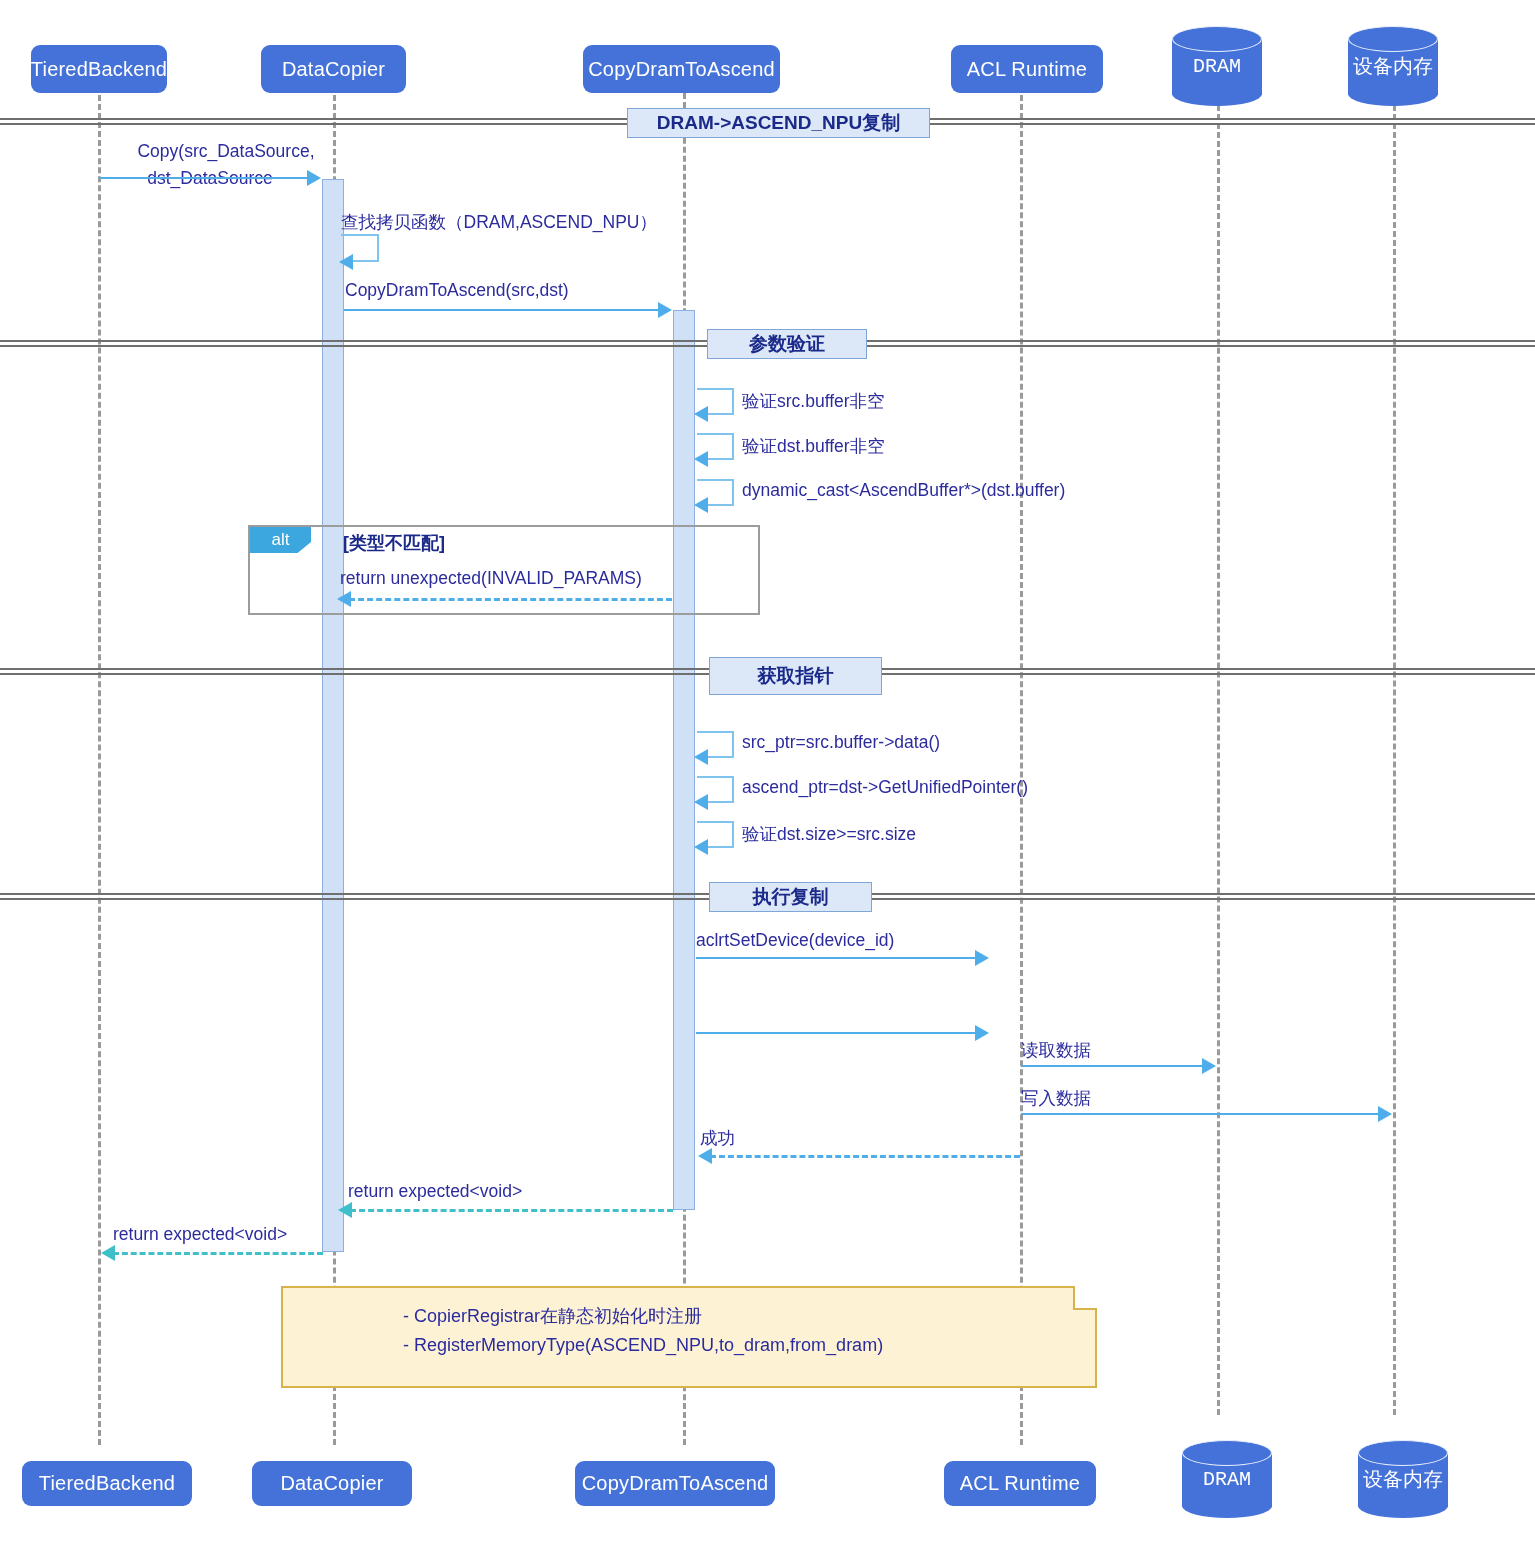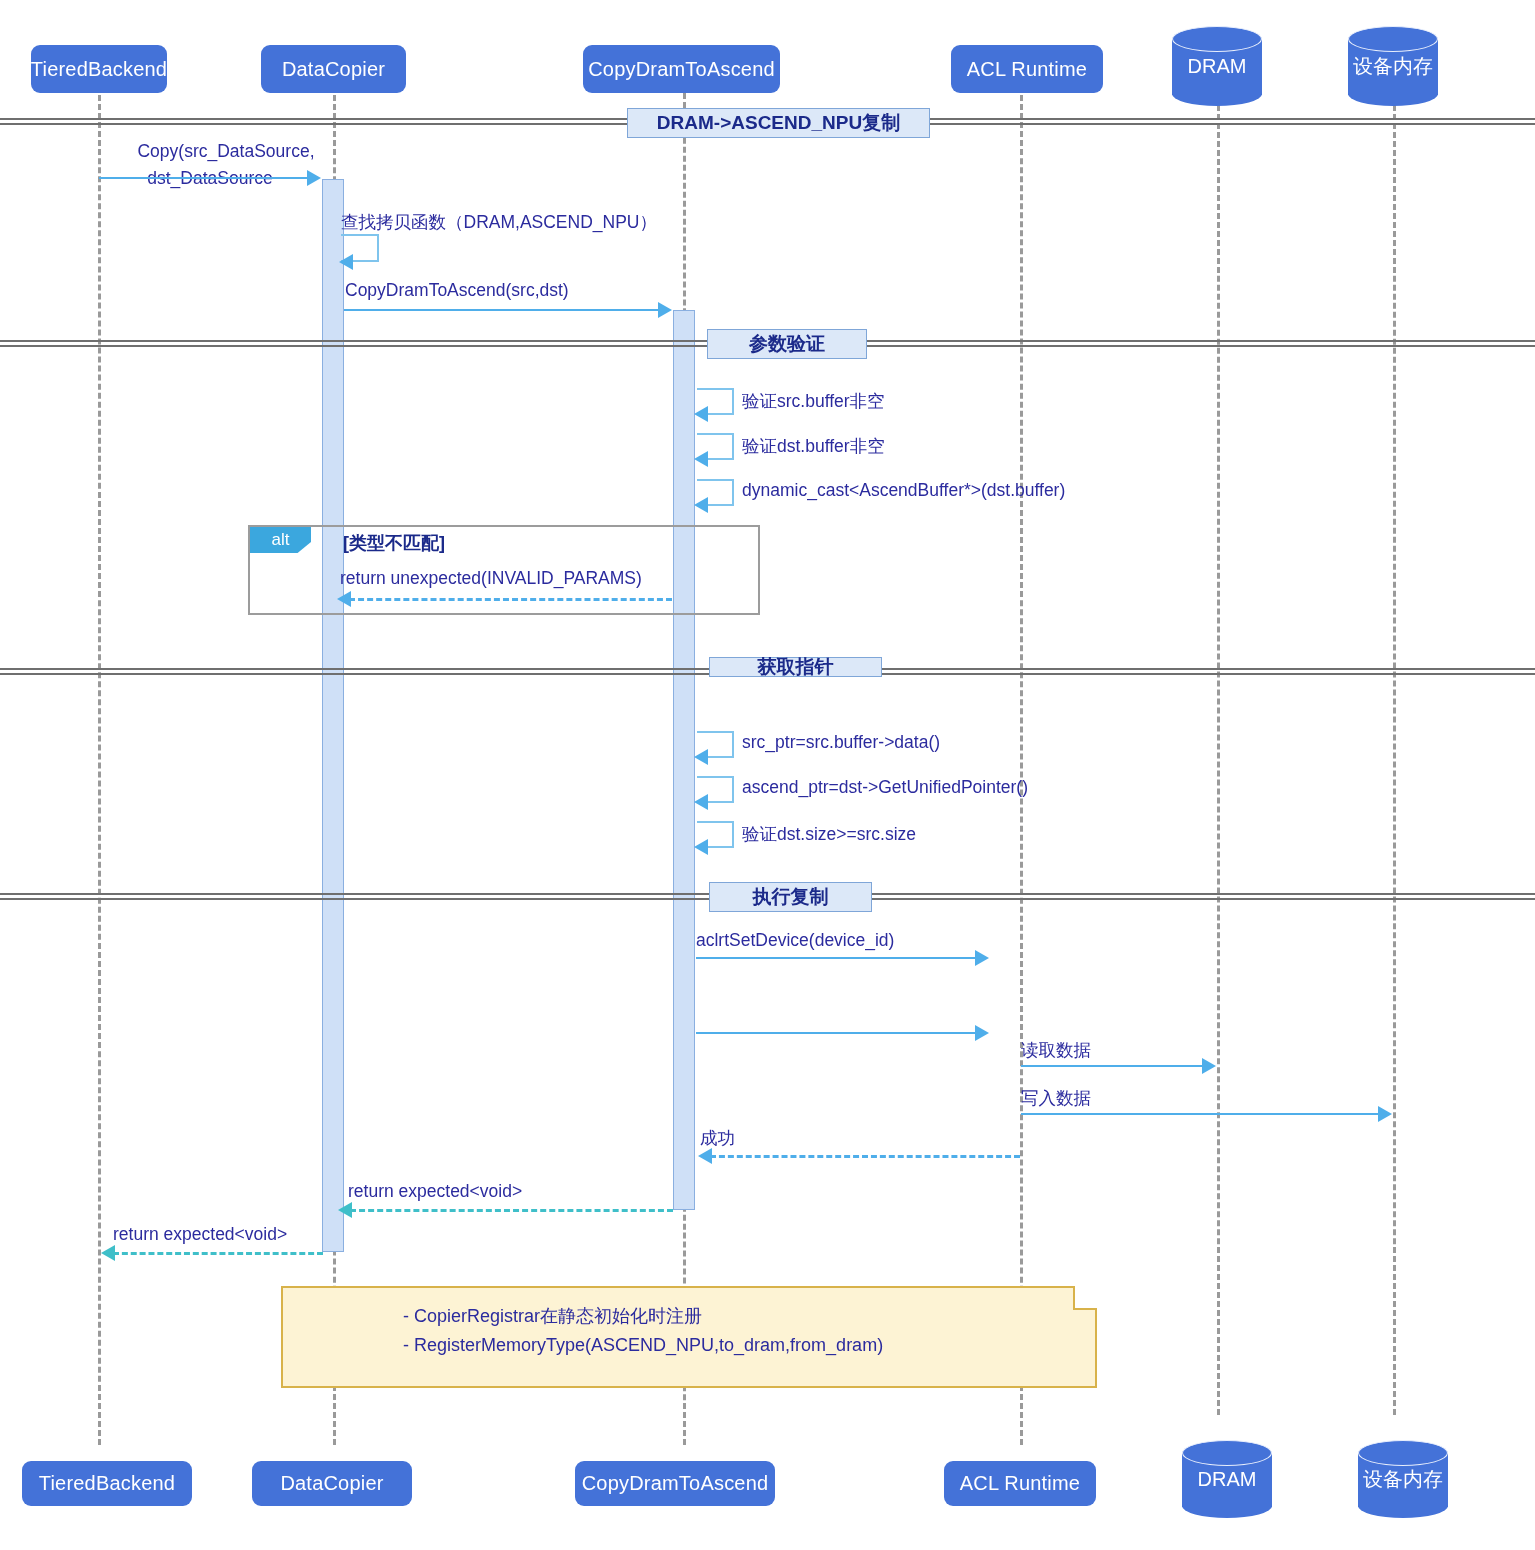--- a/index.html
+++ b/index.html
@@ -11,21 +11,21 @@
         display:flex;align-items:center;justify-content:center;
         font-size:20px;letter-spacing:.2px;white-space:nowrap;}
 
   .cyl{position:absolute;}
   .cyl .body{position:absolute;left:0;right:0;top:13px;bottom:11px;background:#4472D8;}
   .cyl .top{position:absolute;left:0;right:0;top:0;height:26px;border-radius:50%;
             background:#4472D8;border:1px solid #e8eefc;box-sizing:border-box;}
   .cyl .bot{position:absolute;left:0;right:0;bottom:0;height:24px;border-radius:50%;
             background:#4472D8;}
   .cyl .lbl{position:absolute;left:0;right:0;top:50%;transform:translateY(-50%);
-            text-align:center;color:#fff;font-size:20px;z-index:3;}
+            text-align:center;color:#fff;font-size:20px;z-index:3;font-family:Liberation Mono, monospace;}
 
   
   .lifeline{position:absolute;width:0;border-left:3px dashed #9a9a9a;}
 
   
   .act{position:absolute;background:#cfe0f7;border:1px solid #8aafe0;box-sizing:border-box;}
 
   
   .divider{position:absolute;left:0;width:1535px;height:7px;}
   .divider::before,.divider::after{content:"";position:absolute;left:0;right:0;height:2px;background:#6f6f6f;}
@@ -112,21 +112,21 @@
   <div class="seclabel" style="left:627px;top:108px;width:303px;height:30px;">
     <span>DRAM-&gt;ASCEND_NPU复制</span>
   </div>
 
   <div class="divider" style="top:340px;"></div>
   <div class="seclabel" style="left:707px;top:329px;width:160px;height:30px;">
     <span>参数验证</span>
   </div>
 
   <div class="divider" style="top:668px;"></div>
-  <div class="seclabel" style="left:709px;top:657px;width:173px;height:20px;">
+  <div class="seclabel" style="left:709px;top:657px;width:173px;height:38px;">
     <span>获取指针</span>
   </div>
 
   <div class="divider" style="top:893px;"></div>
   <div class="seclabel" style="left:709px;top:882px;width:163px;height:30px;">
     <span>执行复制</span>
   </div>
 
   <div class="mlabel two" style="left:60px;top:138px;width:300px;">
     <span style="white-space:pre-line;margin-left:32px;">Copy(src_DataSource,

